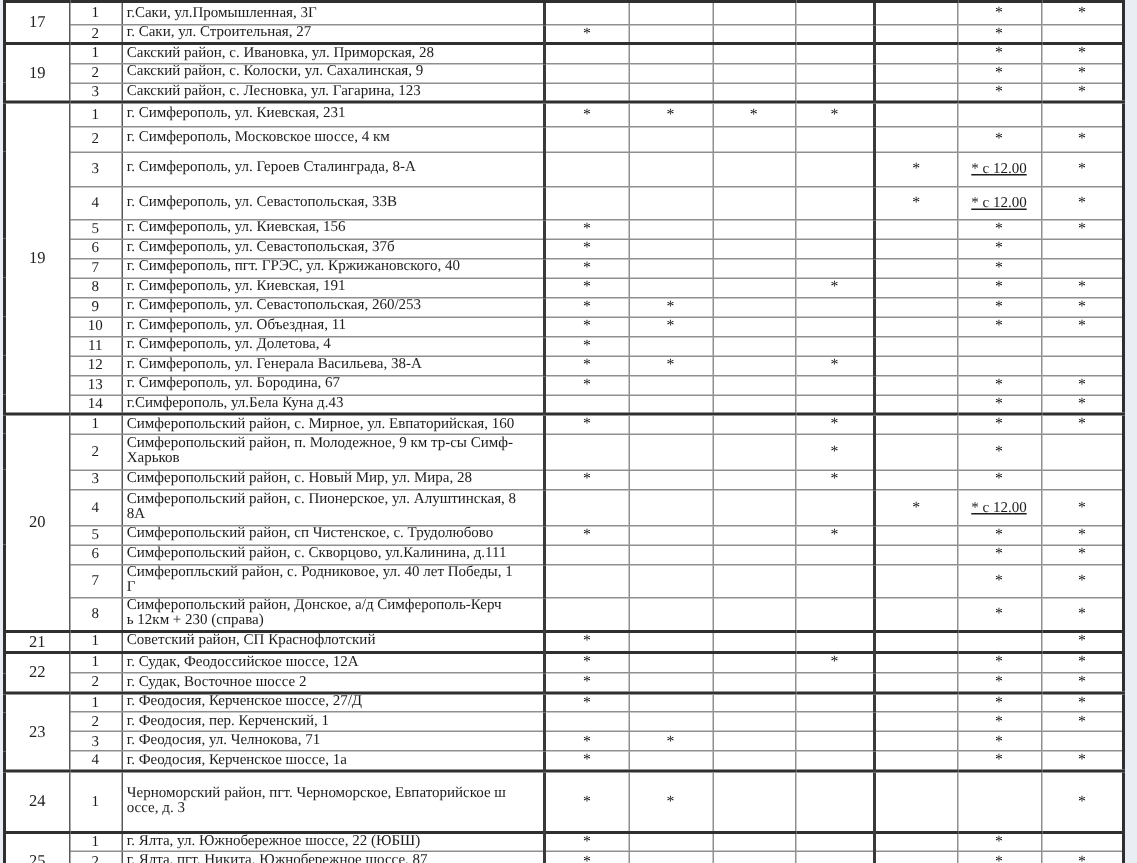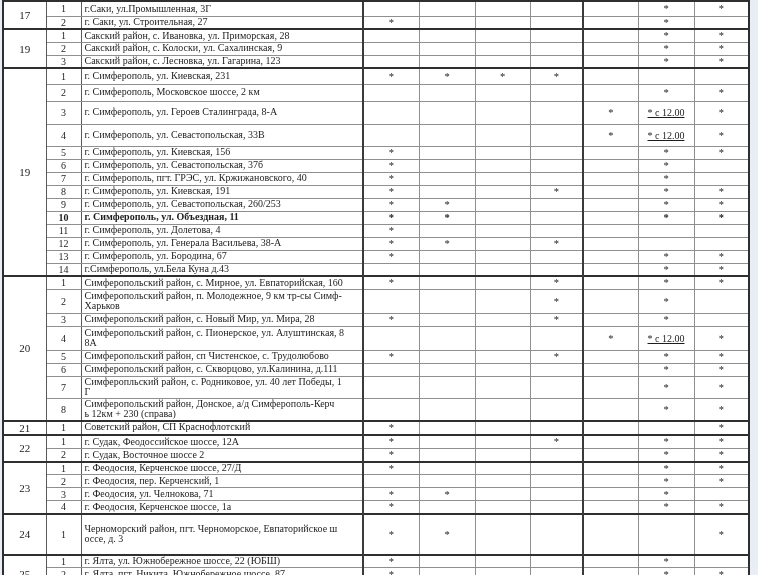--- a/index.html
+++ b/index.html
@@ -120,21 +120,21 @@
           <td class="mcell c1">*</td>
           <td class="mcell c2">*</td>
           <td class="mcell c3">*</td>
           <td class="mcell c4">*</td>
           <td class="mcell c5"></td>
           <td class="mcell c6"></td>
           <td class="mcell c7"></td>
         </tr>
         <tr style="height: 17px;">
           <td class="ncell">2</td>
-          <td class="acell">г. Симферополь, Московское шоссе, 2 км</td>
+          <td class="acell">г. Симферополь, Московское шоссе, 4 км</td>
           <td class="mcell c1"></td>
           <td class="mcell c2"></td>
           <td class="mcell c3"></td>
           <td class="mcell c4"></td>
           <td class="mcell c5"></td>
           <td class="mcell c6">*</td>
           <td class="mcell c7">*</td>
         </tr>
         <tr style="height: 23px;">
           <td class="ncell">3</td>
@@ -206,21 +206,21 @@
           <td class="ncell">9</td>
           <td class="acell">г. Симферополь, ул. Севастопольская, 260/253</td>
           <td class="mcell c1">*</td>
           <td class="mcell c2">*</td>
           <td class="mcell c3"></td>
           <td class="mcell c4"></td>
           <td class="mcell c5"></td>
           <td class="mcell c6">*</td>
           <td class="mcell c7">*</td>
         </tr>
-        <tr style="height: 13px; font-weight: bold;">
+        <tr style="height: 13px;">
           <td class="ncell">10</td>
           <td class="acell">г. Симферополь, ул. Объездная, 11</td>
           <td class="mcell c1">*</td>
           <td class="mcell c2">*</td>
           <td class="mcell c3"></td>
           <td class="mcell c4"></td>
           <td class="mcell c5"></td>
           <td class="mcell c6">*</td>
           <td class="mcell c7">*</td>
         </tr>

